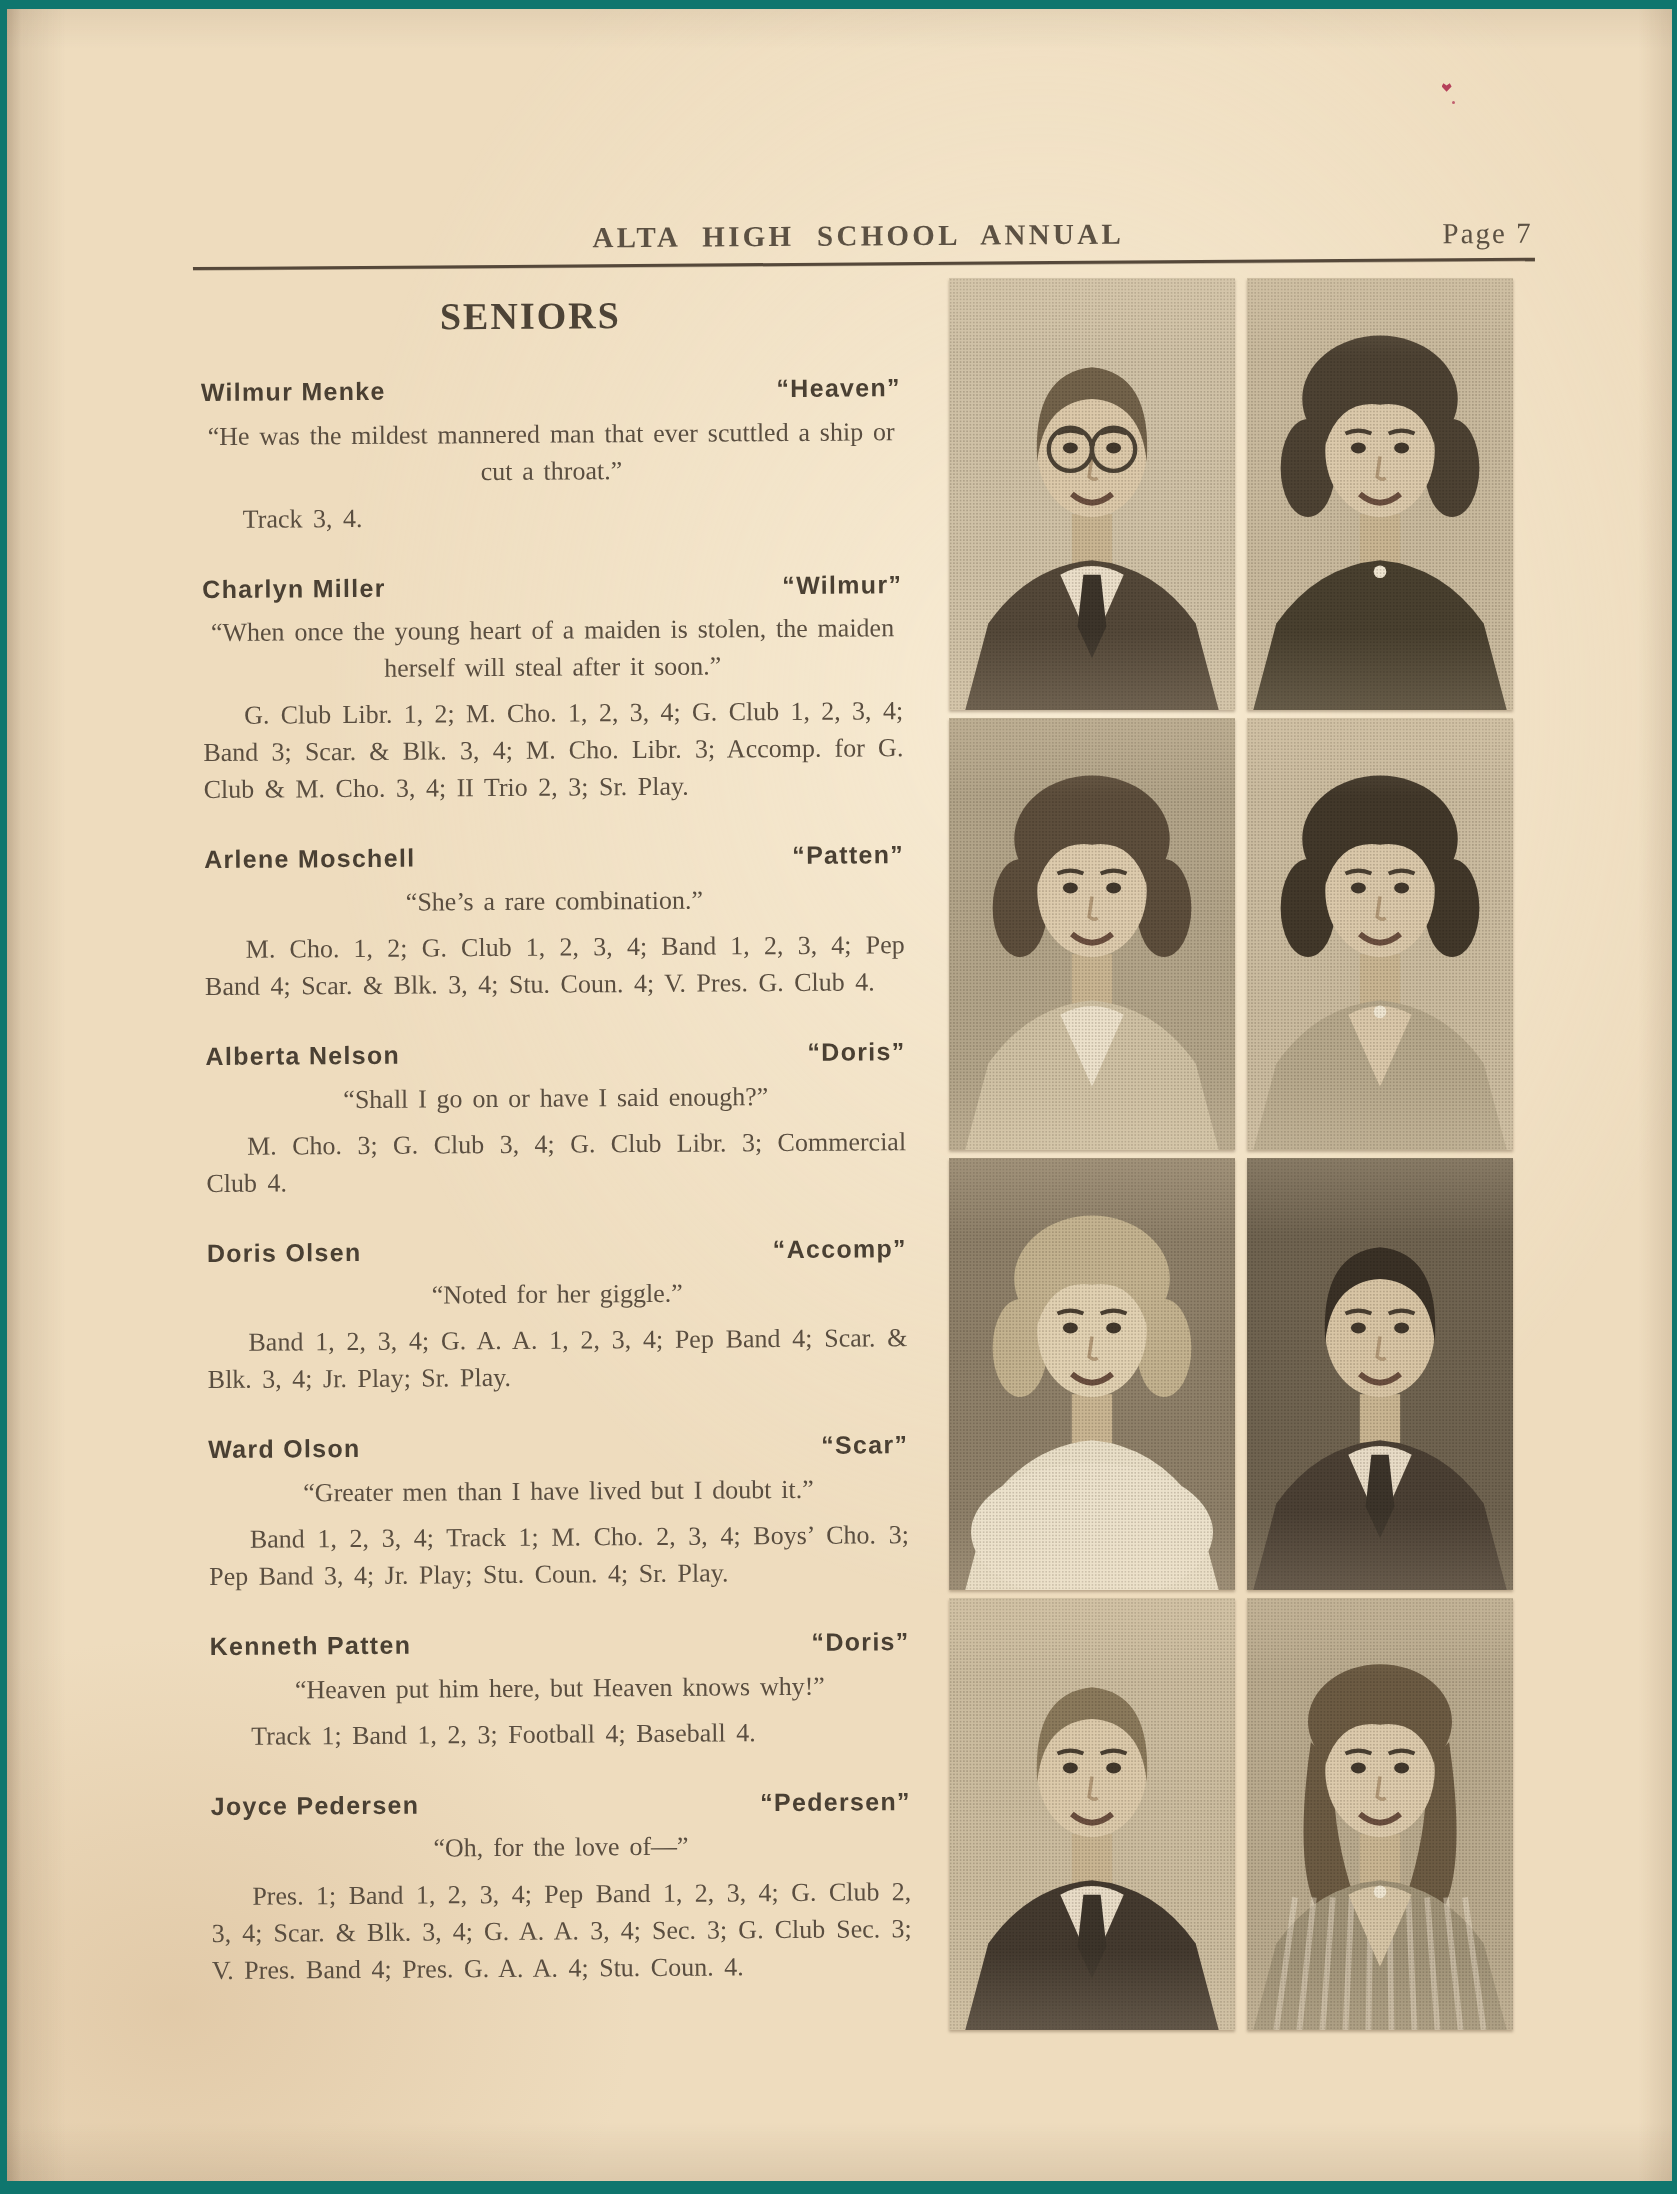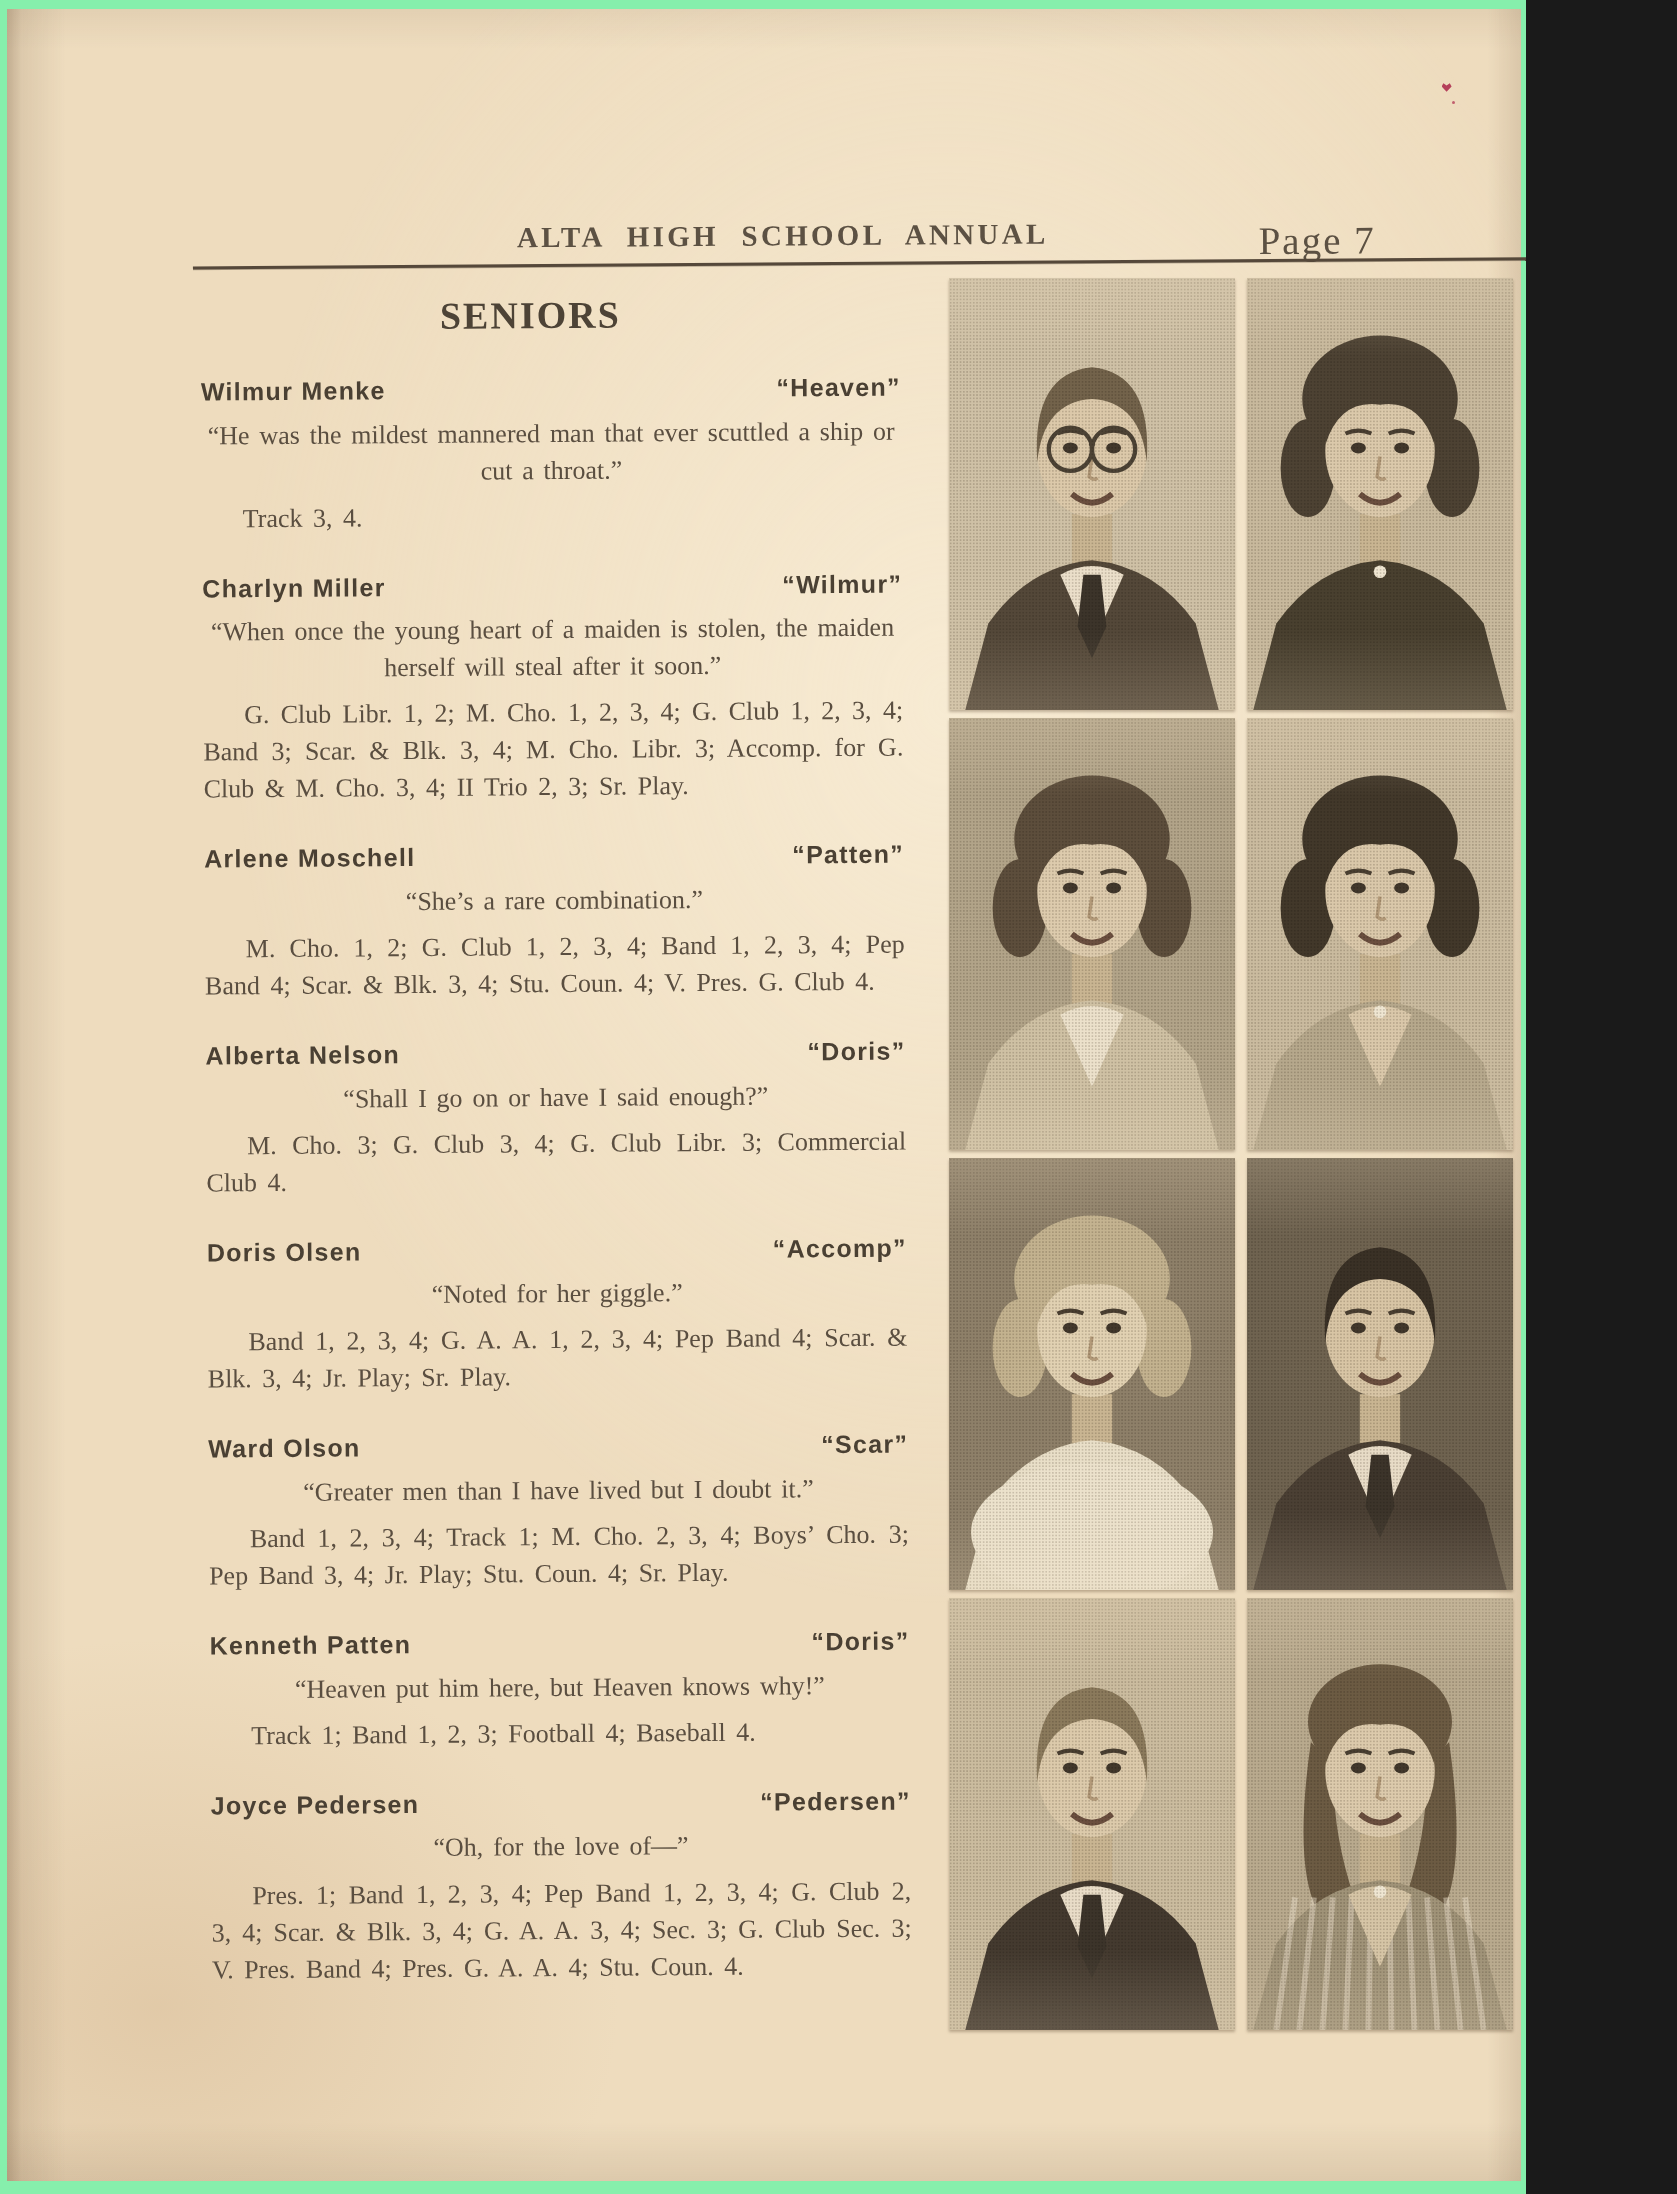--- a/index.html
+++ b/index.html
@@ -1,33 +1,33 @@
 <!DOCTYPE html>
 <html style="font-size:10.5px"><head>
 <meta charset="utf-8">
 <style>
   html,body{margin:0;padding:0;background:#1a1a1a;}
-  .scan{position:relative;width:1526px;height:2194px;background:#86efac;overflow:hidden;
+  .scan{position:relative;width:1677px;height:2194px;background:#0f766e;overflow:hidden;
         font-family:"Liberation Serif","DejaVu Serif",serif;}
   .paper{position:absolute;left:6.6px;top:9.2px;right:4.6px;bottom:13px;
     background-color:#eedcbe;
     background-image:
       linear-gradient(90deg, rgba(94,66,40,.30) 0px, rgba(94,66,40,.12) 14.5px, rgba(94,66,40,0) 59px),
       linear-gradient(270deg, rgba(94,66,40,.14) 0px, rgba(94,66,40,0) 33px),
       linear-gradient(0deg, rgba(94,66,40,.12) 0px, rgba(94,66,40,0) 59px),
       linear-gradient(180deg, rgba(94,66,40,.08) 0px, rgba(94,66,40,0) 40px),
       radial-gradient(ellipse 989px 1253px at 62% 32%, rgba(255,247,228,.55), rgba(255,247,228,0) 72%),
       radial-gradient(ellipse 659px 527px at 10% 92%, rgba(205,172,132,.38), rgba(205,172,132,0) 70%);
   }
   .tilt{position:absolute;inset:0;transform:rotate(-0.4deg);transform-origin:55% 12%;}
 
   
   .hdr-title{position:absolute;top:210px;left:50%;transform:translateX(-50%);margin-left:18.5px;
     font-size:29px;font-weight:700;letter-spacing:3.3px;word-spacing:12px;color:#5c5143;white-space:nowrap;}
-  .hdr-page{position:absolute;top:212px;right:146px;font-size:39px;letter-spacing:2px;color:#5c5143;}
+  .hdr-page{position:absolute;top:212px;right:140px;font-size:29px;letter-spacing:2px;color:#5c5143;}
   .hdr-rule{position:absolute;top:253px;left:186px;width:1342px;height:3.3px;background:#55483a;
     box-shadow:0 0.7px 0 rgba(85,72,58,.4);}
 
   
   .red-mark{position:absolute;top:74px;left:1435px;width:10px;height:8.6px;
     clip-path:polygon(50% 100%, 0 38%, 18% 0, 50% 26%, 82% 0, 100% 38%);}
   .red-dot{position:absolute;top:92px;left:1445px;width:3.3px;height:3.3px;border-radius:50%;opacity:.8;}
 
   
   .col{position:absolute;left:193px;top:282px;width:700px;color:#5a4e40;}

